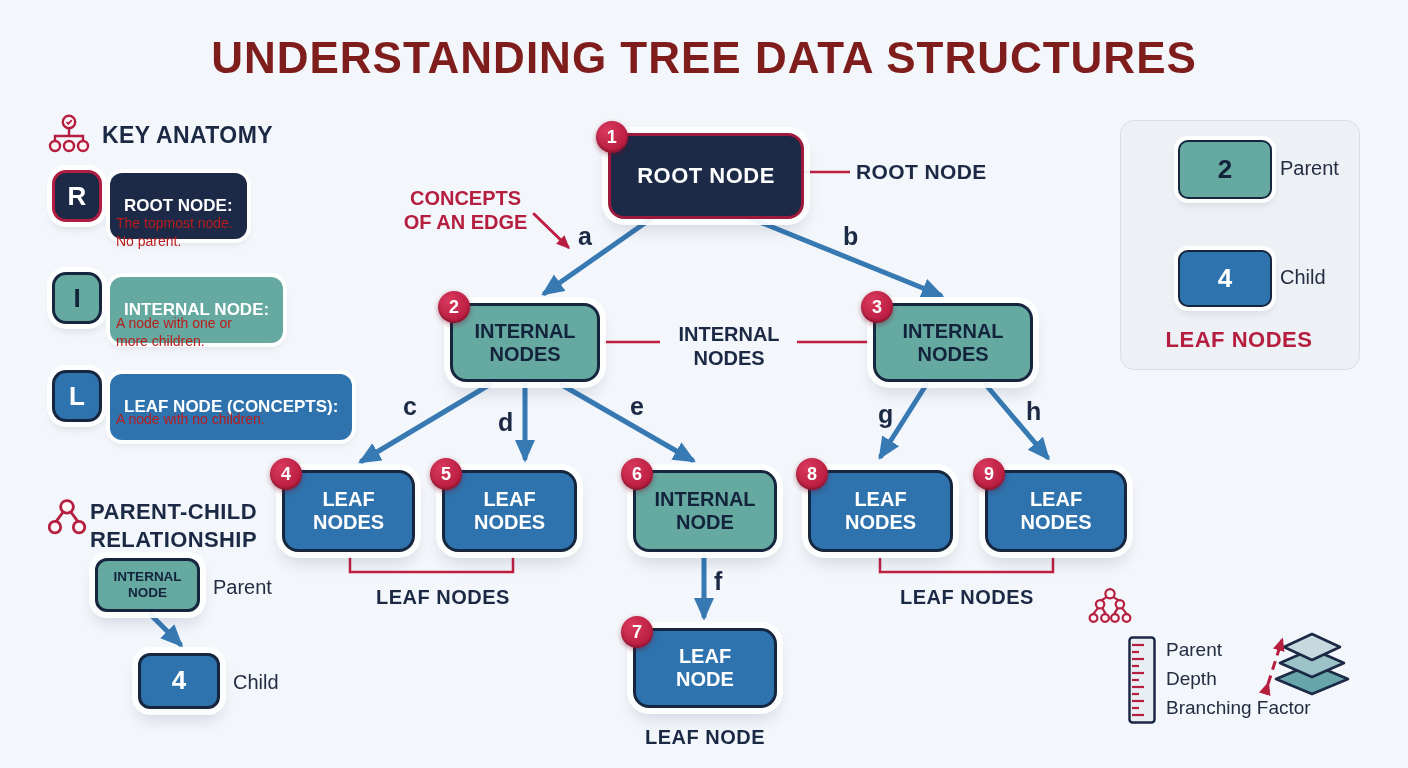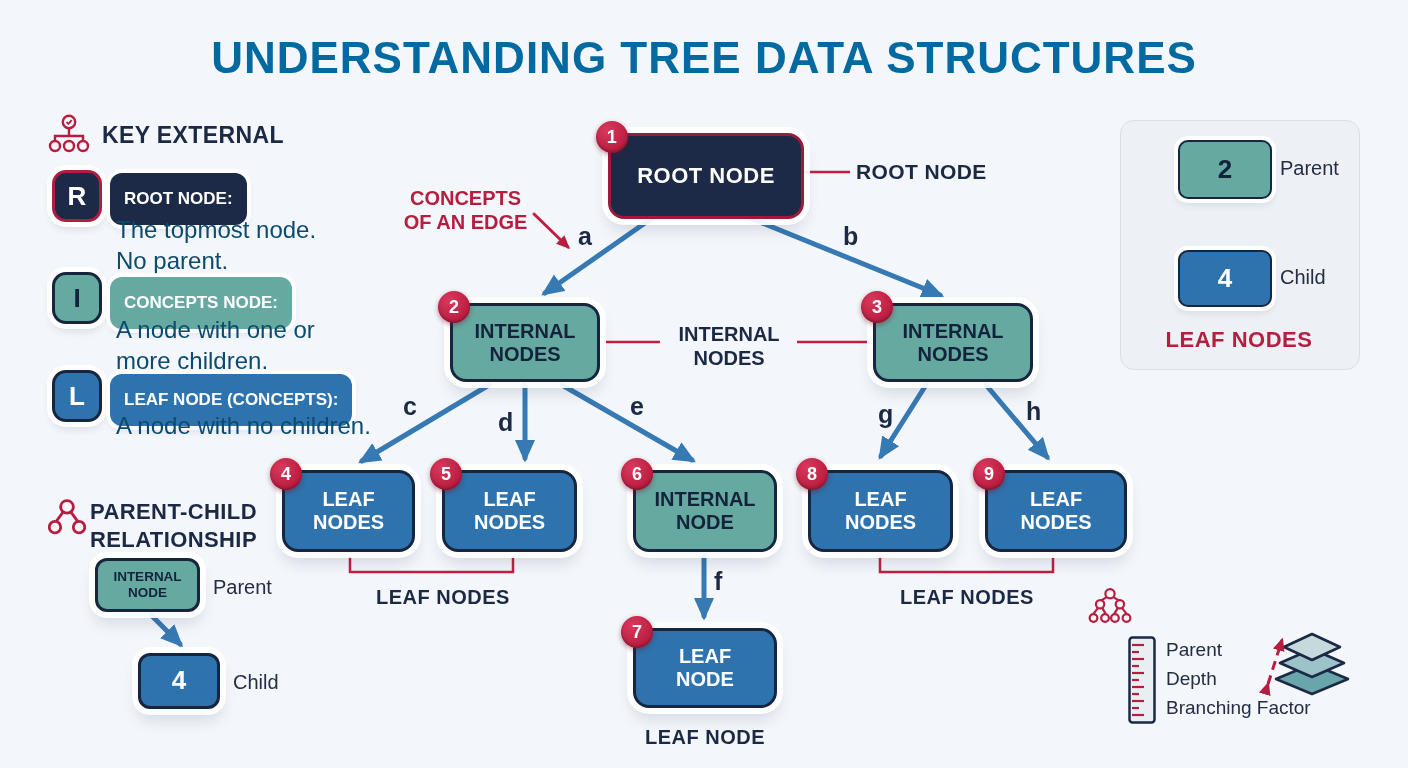--- a/index.html
+++ b/index.html
@@ -2,40 +2,40 @@
 <html><head>
 <meta charset="utf-8">
 <style>
   html,body{margin:0;padding:0;}
   body{font-family:"Liberation Sans","DejaVu Sans",sans-serif;background:#e8ecf2;}
   .canvas{position:relative;width:1408px;height:768px;background:#f3f6fa;overflow:hidden;}
   .abs{position:absolute;}
   svg.connectors{position:absolute;left:0;top:0;width:1408px;height:768px;pointer-events:none;}
 
   .title{position:absolute;left:0;right:0;top:33px;margin:0;text-align:center;
-         font-size:44px;font-weight:bold;color:#0369a1;letter-spacing:1px;}
+         font-size:44px;font-weight:bold;color:#7f1d1d;letter-spacing:1px;}
 
   
   .sec-head{position:absolute;font-size:23px;font-weight:bold;color:#1b2945;letter-spacing:.4px;}
   .pre{white-space:pre-line;}
 
   
   .letterbox{position:absolute;width:44px;height:46px;border-radius:14px;display:flex;
              align-items:center;justify-content:center;font-size:26px;font-weight:bold;
              box-shadow:0 0 0 5px rgba(255,255,255,.95),0 6px 10px rgba(25,45,85,.15);}
   .lb-root{background:#1c2a47;border:3px solid #b01d41;color:#fff;}
   .lb-internal{background:#65a9a1;border:3px solid #16263f;color:#14233c;}
   .lb-leaf{background:#2e73ad;border:3px solid #16263f;color:#fff;}
   .pill{position:absolute;border-radius:12px;color:#fff;font-weight:bold;font-size:17px;
-        padding:16px 14px;white-space:nowrap;
+        padding:23px 14px;white-space:nowrap;
         box-shadow:0 0 0 4px rgba(255,255,255,.9),0 4px 8px rgba(25,45,85,.12);}
   .pill-root{background:#1c2a47;}
   .pill-internal{background:#65a9a1;}
   .pill-leaf{background:#2e73ad;}
-  .desc{position:absolute;font-size:24px;color:#0c4a6e;line-height:1.3;white-space:pre-line;}
+  .desc{position:absolute;font-size:14px;color:#b91c1c;line-height:1.3;white-space:pre-line;}
 
   
   .node{position:absolute;border-radius:16px;display:flex;align-items:center;justify-content:center;
         text-align:center;font-weight:bold;line-height:1.15;
         box-shadow:0 0 0 6px rgba(255,255,255,.92),0 10px 16px rgba(25,45,85,.16);}
   .node-root{background:#1c2a47;border:3px solid #9e1a3c;color:#fff;font-size:22px;letter-spacing:.5px;}
   .node-internal{background:#65a9a1;border:3px solid #16263f;color:#14233c;font-size:20px;padding:0 10px;box-sizing:border-box;}
   .node-leaf{background:#2e73ad;border:3px solid #16263f;color:#fff;font-size:20px;padding:0 8px;box-sizing:border-box;}
   .node-leaf.narrow{padding:0 30px;}
   .badge{position:absolute;top:-15px;left:-15px;width:32px;height:32px;border-radius:50%;
@@ -114,33 +114,33 @@
     <g stroke="#b61e40" stroke-width="2.4" fill="#fdf5f7">
       <circle cx="23" cy="8" r="6.2"></circle>
       <line x1="23" y1="14.5" x2="23" y2="22"></line>
       <polyline points="9,27 9,22 37,22 37,27" fill="none"></polyline>
       <circle cx="9" cy="32" r="5"></circle>
         <circle cx="23" cy="32" r="5"></circle>
         <circle cx="37" cy="32" r="5"></circle>
     </g>
     <path d="M20.5,8 l1.8,1.9 l3.4,-3.8" stroke="#b61e40" stroke-width="1.8" fill="none"></path>
   </svg>
-  <div class="sec-head" style="left:102px;top:122px">KEY EXTERNAL</div>
+  <div class="sec-head" style="left:102px;top:122px">KEY ANATOMY</div>
 
   <div class="letterbox lb-root" style="left:52px;top:170px">
     <span>R</span>
   </div>
   <div class="pill pill-root" style="left:110px;top:173px">ROOT NODE:</div>
   <div class="desc" style="left:116px;top:214px">The topmost node.
 No parent.</div>
 
   <div class="letterbox lb-internal" style="left:52px;top:272px">
     <span>I</span>
   </div>
-  <div class="pill pill-internal" style="left:110px;top:277px">CONCEPTS NODE:</div>
+  <div class="pill pill-internal" style="left:110px;top:277px">INTERNAL NODE:</div>
   <div class="desc" style="left:116px;top:314px">A node with one or
 more children.</div>
 
   <div class="letterbox lb-leaf" style="left:52px;top:370px">
     <span>L</span>
   </div>
   <div class="pill pill-leaf" style="left:110px;top:374px">LEAF NODE (CONCEPTS):</div>
   <div class="desc" style="left:116px;top:410px">A node with no children.</div>
 
   <div class="anatomy">CONCEPTS

